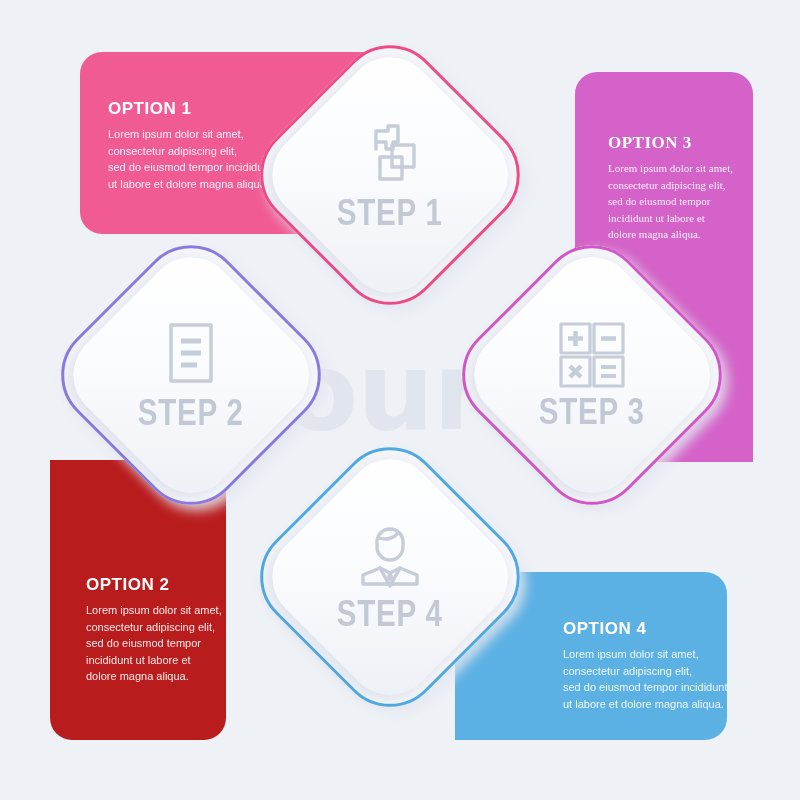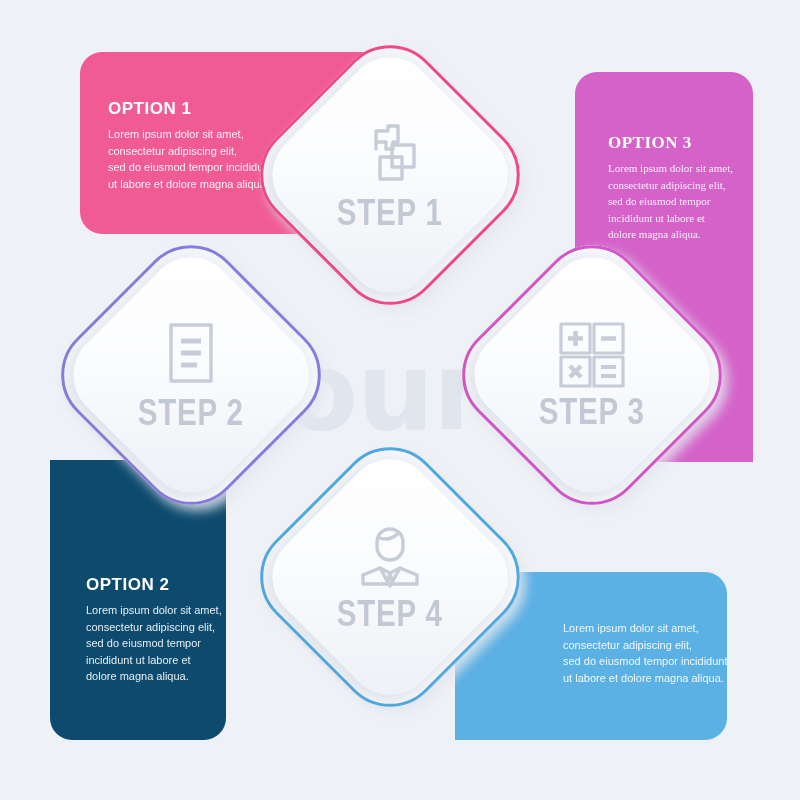--- a/index.html
+++ b/index.html
@@ -120,33 +120,34 @@
     <div class="ptxt">
       <div class="ptitle">OPTION 3</div>
       <div class="pbody">Lorem ipsum dolor sit amet,
 consectetur adipiscing elit,
 sed do eiusmod tempor
 incididunt ut labore et
 dolore magna aliqua.</div>
     </div>
   </div>
 
-  <div class="panel" id="panel2" style="background: #0c4a6e;">
+  <div class="panel" id="panel2" style="background: #b91c1c;">
     <div class="ptxt">
       <div class="ptitle">OPTION 2</div>
       <div class="pbody">Lorem ipsum dolor sit amet,
 consectetur adipiscing elit,
 sed do eiusmod tempor
 incididunt ut labore et
 dolore magna aliqua.</div>
     </div>
   </div>
 
   <div class="panel" id="panel4" style="background: rgb(91, 176, 228);">
     <div class="ptxt">
+      <div class="ptitle">OPTION 4</div>
       <div class="pbody">Lorem ipsum dolor sit amet,
 consectetur adipiscing elit,
 sed do eiusmod tempor incididunt
 ut labore et dolore magna aliqua.</div>
     </div>
   </div>
 
   <div id="watermark">Colourbox</div>
 
   <div class="shadow-plate" style="left:289px;top:74px;"></div>

